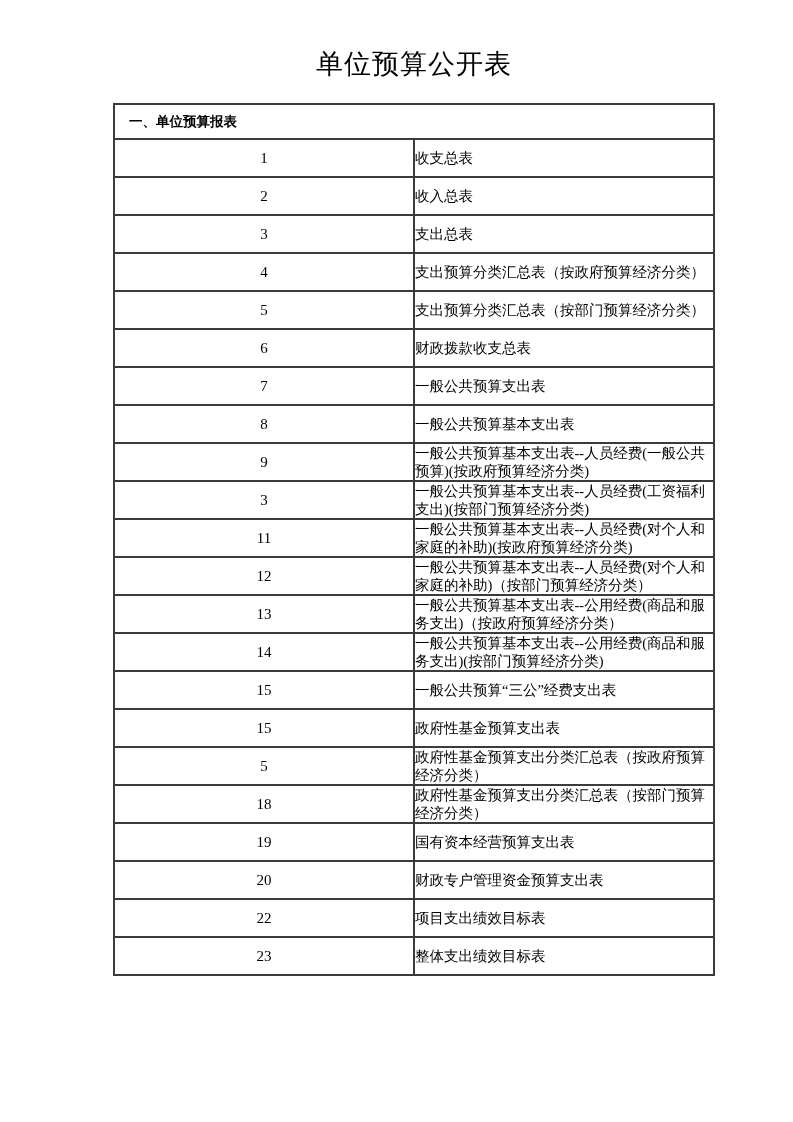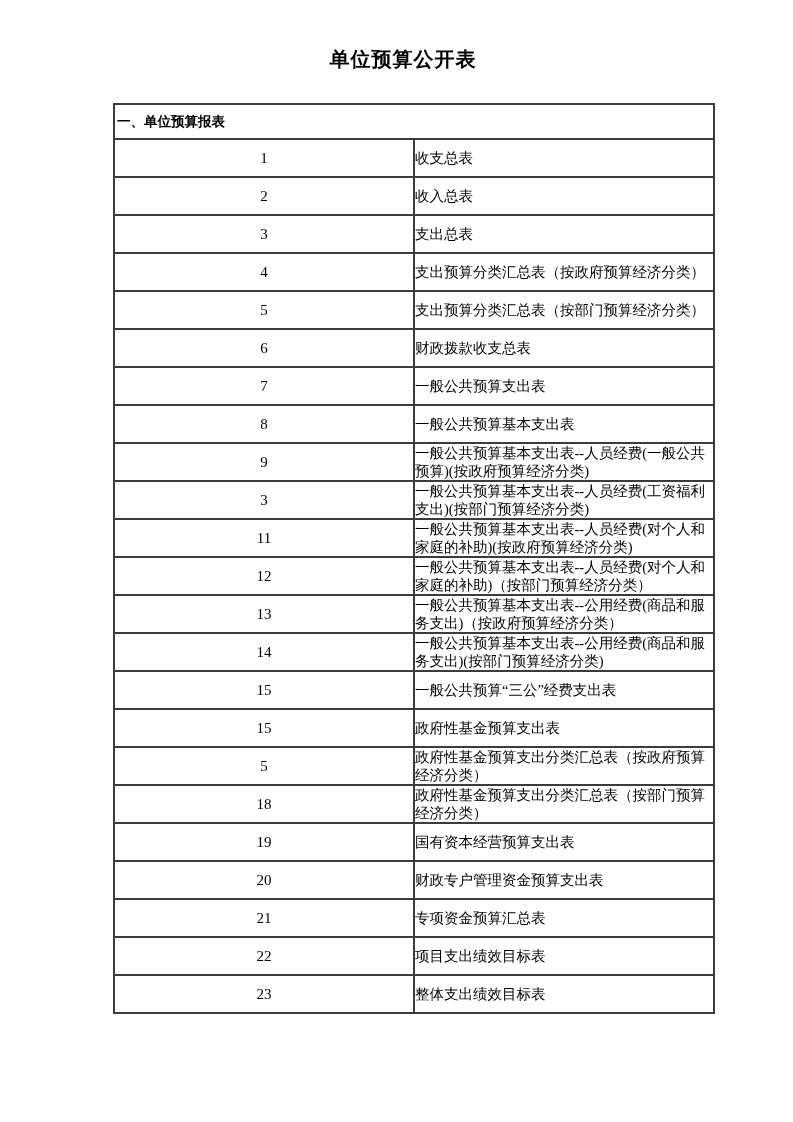--- a/index.html
+++ b/index.html
@@ -16,26 +16,26 @@
   .page {
     position: relative;
     width: 793px;
     height: 1122px;
     background: var(--page-bg);
     overflow: hidden;
   }
   .doc-title {
     position: absolute;
     top: 46px;
-    left: 102px;
+    left: 113px;
     width: 602px;
     text-align: center;
     font-family: "Liberation Sans", "DejaVu Sans", sans-serif;
-    font-weight: bold;
-    font-size: 20px;
+    font-weight: normal;
+    font-size: 27px;
     letter-spacing: 1px;
     color: var(--text-color);
   }
   table.budget-table {
     position: absolute;
     top: 103px;
     left: 113px;
     width: 602px;
     border-collapse: collapse;
     table-layout: fixed;
@@ -43,21 +43,21 @@
   table.budget-table td {
     border: 2px solid var(--border-color);
     vertical-align: middle;
     overflow: hidden;
   }
   tr.section-header-row td {
     height: 35px;
     font-family: "Liberation Sans", "DejaVu Sans", sans-serif;
     font-weight: bold;
     font-size: 13.5px;
-    padding-left: 2px;
+    padding-left: 14px;
     text-align: left;
   }
   tr.data-row { height: 38px; }
   td.num-cell {
     width: 69px;
     text-align: center;
     font-size: 15px;
   }
   td.name-cell {
     padding-left: 0;
@@ -173,24 +173,20 @@
   <tr class="data-row">
     <td class="num-cell">19</td>
     <td class="name-cell">国有资本经营预算支出表</td>
   </tr>
 
   <tr class="data-row">
     <td class="num-cell">20</td>
     <td class="name-cell">财政专户管理资金预算支出表</td>
   </tr>
 
-  <tr class="data-row">
-    <td class="num-cell">21</td>
-    <td class="name-cell">专项资金预算汇总表</td>
-  </tr>
 
   <tr class="data-row">
     <td class="num-cell">22</td>
     <td class="name-cell">项目支出绩效目标表</td>
   </tr>
 
   <tr class="data-row">
     <td class="num-cell">23</td>
     <td class="name-cell">整体支出绩效目标表</td>
   </tr>

